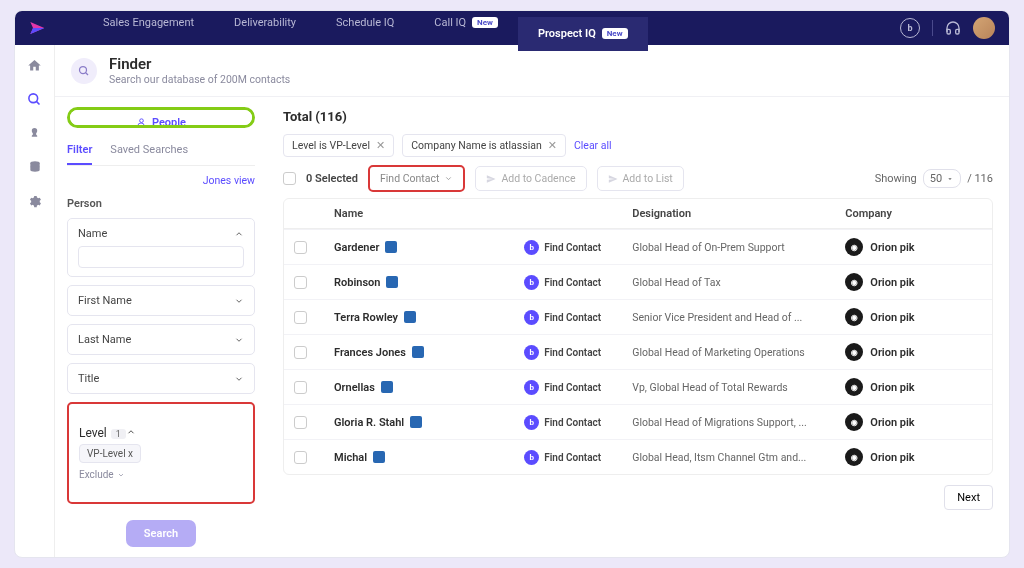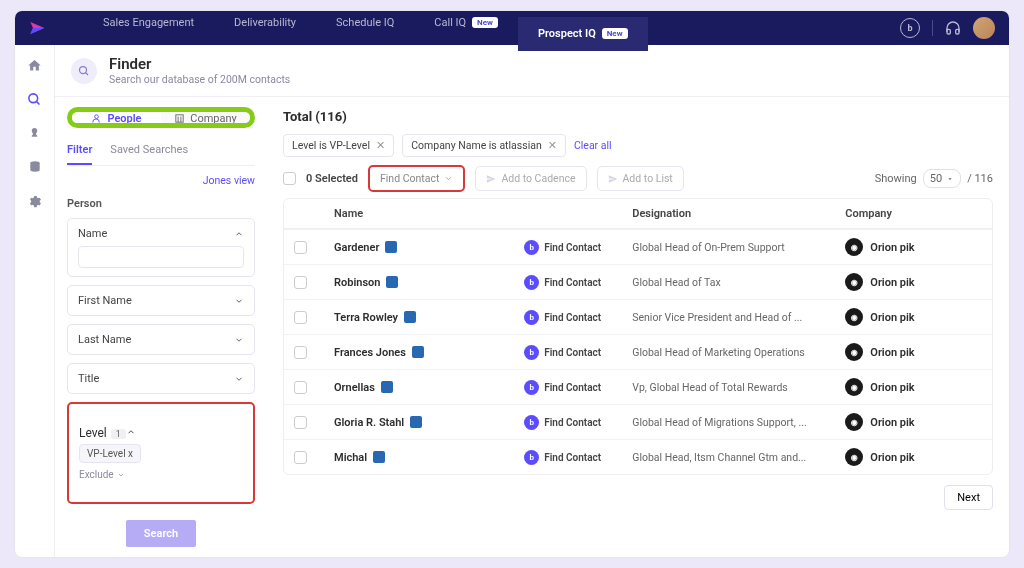--- a/index.html
+++ b/index.html
@@ -19,39 +19,39 @@
 .sidebar { width: 40px; border-right: 1px solid #eee; display: flex; flex-direction: column; align-items: center; padding-top: 12px; gap: 18px; }
 .sidebar-icon { width: 16px; height: 16px; color: #8a8a9e; cursor: pointer; display: flex; align-items: center; justify-content: center; }
 .sidebar-icon.active { color: #5b4cff; }
 .main { flex: 1; display: flex; flex-direction: column; overflow: hidden; }
 .header { display: flex; align-items: center; padding: 10px 16px; gap: 12px; border-bottom: 1px solid #f0f0f4; }
 .header-icon { width: 26px; height: 26px; border-radius: 50%; background: #f0edfb; display: flex; align-items: center; justify-content: center; color: #8a7cc8; }
 .header h1 { font-size: 15px; font-weight: 600; color: #2c2c2c; }
 .header .sub { font-size: 10.5px; color: #8a8a9e; }
 .content { flex: 1; display: flex; overflow: hidden; }
 .filters { width: 212px; padding: 10px 12px; display: flex; flex-direction: column; gap: 8px; overflow-y: auto; }
-.toggle-group { display: flex; border: 5px solid #84cc16; border-radius: 13px; overflow: hidden; }
+.toggle-group { display: flex; border: 3px solid #84cc16; border-radius: 13px; overflow: hidden; flex-direction: column; }
 .toggle-btn { flex: 1; padding: 6px 0; font-size: 11px; display: flex; align-items: center; justify-content: center; gap: 5px; cursor: pointer; color: #666; }
 .toggle-btn.active { color: #5b4cff; font-weight: 600; background: #fff; }
 .toggle-btn:not(.active) { background: #fafafc; }
 .tabs { display: flex; border-bottom: 1px solid #eee; }
 .tab { padding: 7px 0; font-size: 11px; color: #8a8a9e; cursor: pointer; margin-right: 18px; }
 .tab.active { color: #5b4cff; border-bottom: 2px solid #5b4cff; font-weight: 600; }
 .save-view { text-align: right; color: #5b4cff; font-size: 10.5px; cursor: pointer; }
 .section-label { font-size: 11px; color: #555; font-weight: 600; margin-top: 2px; }
 .filter-box { border: 1px solid #e5e5ef; border-radius: 5px; padding: 8px 10px; display: flex; align-items: center; justify-content: space-between; font-size: 11px; color: #444; cursor: pointer; }
 .filter-box.expanded { flex-direction: column; align-items: stretch; gap: 6px; }
 .filter-box .row { display: flex; align-items: center; justify-content: space-between; width: 100%; }
 .chev { width: 10px; height: 10px; }
 .text-input { width: 100%; border: 1px solid #e5e5ef; border-radius: 4px; height: 22px; padding: 0 6px; font-size: 11px; }
 .level-box { border: 2px solid #d93838; border-radius: 5px; padding: 22px 10px; }
 .count-badge { background: #f0f0f4; border-radius: 3px; padding: 0 5px; font-size: 9px; color: #666; margin-left: 4px; }
 .chip { background: #f6f6fa; border: 1px solid #e5e5ef; border-radius: 4px; padding: 3px 7px; font-size: 10px; color: #555; display: inline-flex; align-items: center; gap: 4px; margin-top: 4px; }
 .exclude { font-size: 10px; color: #8a8a9e; margin-top: 6px; display: flex; align-items: center; gap: 3px; }
-.search-btn { background: #b5acf5; color: #fff; border: none; border-radius: 2px; padding: 7px 18px; font-size: 11px; font-weight: 600; cursor: pointer; align-self: center; margin-top: 8px; }
+.search-btn { background: #b5acf5; color: #fff; border: none; border-radius: 7px; padding: 7px 18px; font-size: 11px; font-weight: 600; cursor: pointer; align-self: center; margin-top: 8px; }
 .results { flex: 1; padding: 12px 16px; overflow: hidden; display: flex; flex-direction: column; }
 .total { font-size: 13px; font-weight: 700; margin-bottom: 10px; }
 .active-filters { display: flex; gap: 8px; align-items: center; margin-bottom: 8px; }
 .filter-chip { border: 1px solid #e5e5ef; border-radius: 4px; padding: 4px 8px; font-size: 10.5px; color: #444; display: flex; align-items: center; gap: 6px; }
 .filter-chip .x { color: #999; cursor: pointer; font-size: 11px; }
 .clear-all { color: #5b4cff; font-size: 10.5px; cursor: pointer; }
 .action-bar { display: flex; align-items: center; gap: 10px; margin-bottom: 6px; }
 .checkbox { width: 13px; height: 13px; border: 1.5px solid #ccc; border-radius: 3px; cursor: pointer; flex-shrink: 0; }
 .selected-text { font-size: 11px; font-weight: 600; color: #444; }
 .action-btn { border: 1px solid #e5e5ef; border-radius: 5px; padding: 5px 10px; font-size: 10.5px; color: #aaa; display: flex; align-items: center; gap: 5px; cursor: pointer; background: #fff; }

